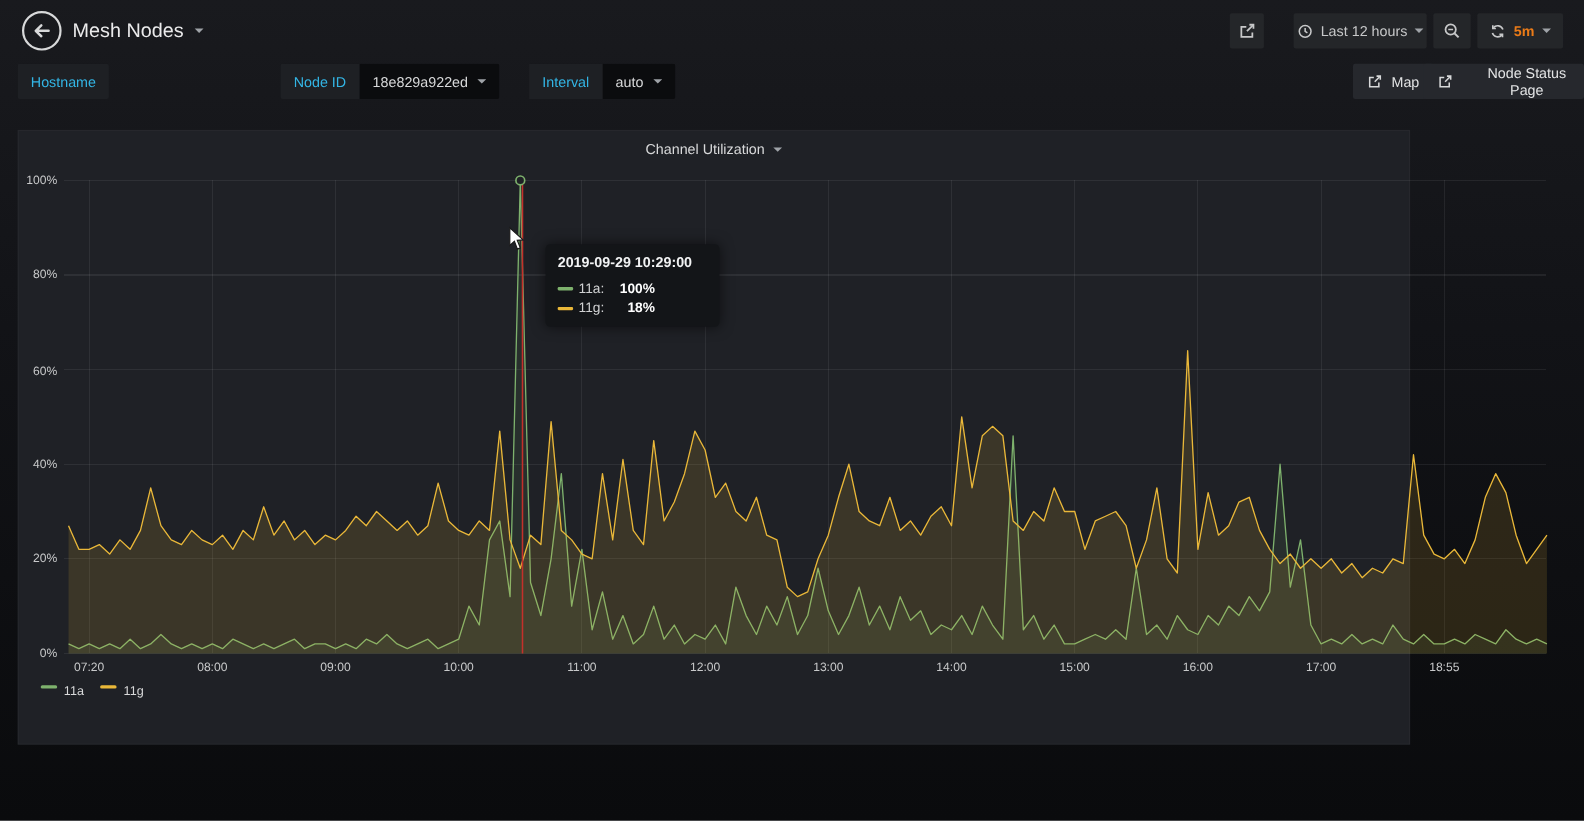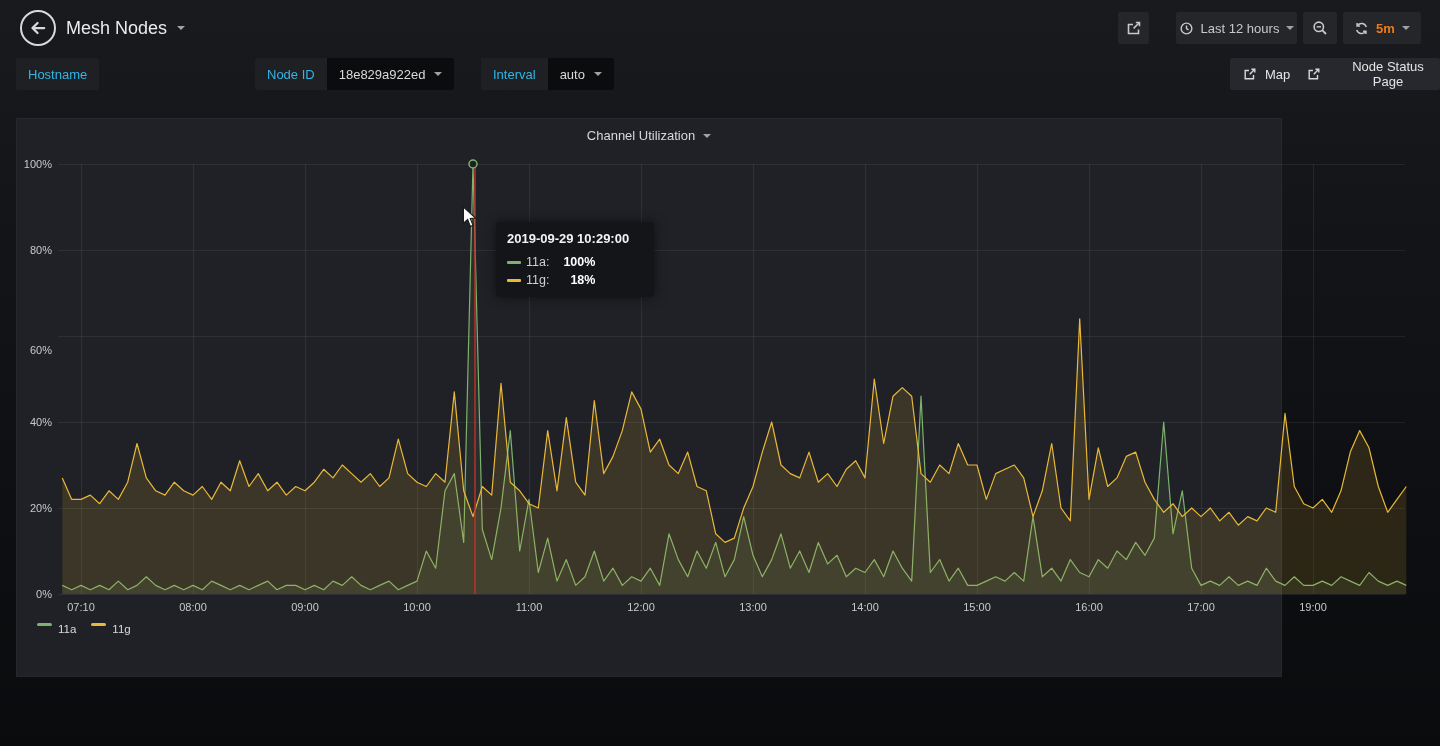--- a/index.html
+++ b/index.html
@@ -174,37 +174,37 @@
         <path d="M4.3 313.9L13.7 335.4L23.0 335.4L32.3 331.1L41.7 339.7L51.0 326.8L60.3 335.4L69.7 318.2L79.0 279.5L88.3 313.9L97.7 326.8L107.0 331.1L116.3 318.2L125.7 326.8L135.0 331.1L144.3 322.5L153.7 335.4L163.0 318.2L172.3 326.8L181.7 296.7L191.0 322.5L200.3 309.6L209.7 326.8L219.0 318.2L228.3 331.1L237.7 322.5L247.0 326.8L256.3 318.2L265.7 305.3L275.0 313.9L284.3 301.0L293.7 309.6L303.0 318.2L312.3 309.6L321.7 322.5L331.0 313.9L340.3 275.2L349.7 309.6L359.0 318.2L368.3 322.5L377.7 309.6L387.0 318.2L396.3 227.9L405.7 326.8L415.0 352.6L424.3 322.5L433.7 331.1L443.0 219.3L452.3 318.2L461.7 326.8L471.0 339.7L480.3 344.0L489.7 266.6L499.0 326.8L508.3 253.7L517.7 318.2L527.0 331.1L536.3 236.5L545.7 309.6L555.0 292.4L564.3 266.6L573.7 227.9L583.0 245.1L592.3 288.1L601.7 275.2L611.0 301.0L620.3 309.6L629.7 288.1L639.0 322.5L648.3 326.8L657.7 369.8L667.0 378.4L676.3 374.1L685.7 344.0L695.0 322.5L704.3 288.1L713.7 258.0L723.0 301.0L732.3 309.6L741.7 313.9L751.0 288.1L760.3 318.2L769.7 309.6L779.0 322.5L788.3 305.3L797.7 296.7L807.0 313.9L816.3 215.0L825.7 279.5L835.0 232.2L844.3 223.6L853.7 232.2L863.0 309.6L872.3 318.2L881.7 301.0L891.0 309.6L900.3 279.5L909.7 301.0L919.0 301.0L928.3 335.4L937.7 309.6L947.0 305.3L956.3 301.0L965.7 313.9L975.0 352.6L984.3 326.8L993.7 279.5L1003.0 344.0L1012.3 356.9L1021.7 154.8L1031.0 335.4L1040.3 283.8L1049.7 322.5L1059.0 313.9L1068.3 292.4L1077.7 288.1L1087.0 318.2L1096.3 335.4L1105.7 348.3L1115.0 339.7L1124.3 352.6L1133.7 344.0L1143.0 352.6L1152.3 344.0L1161.7 356.9L1171.0 348.3L1180.3 361.2L1189.7 352.6L1199.0 356.9L1208.3 344.0L1217.7 348.3L1227.0 249.4L1236.3 322.5L1245.7 339.7L1255.0 344.0L1264.3 335.4L1273.7 348.3L1283.0 326.8L1292.3 288.1L1301.7 266.6L1311.0 283.8L1320.3 322.5L1329.7 348.3L1339.0 335.4L1348.3 322.5L1348.3 430L4.3 430Z" fill="#eab839" fill-opacity="0.14" stroke="none"></path>
         <path d="M4.3 313.9L13.7 335.4L23.0 335.4L32.3 331.1L41.7 339.7L51.0 326.8L60.3 335.4L69.7 318.2L79.0 279.5L88.3 313.9L97.7 326.8L107.0 331.1L116.3 318.2L125.7 326.8L135.0 331.1L144.3 322.5L153.7 335.4L163.0 318.2L172.3 326.8L181.7 296.7L191.0 322.5L200.3 309.6L209.7 326.8L219.0 318.2L228.3 331.1L237.7 322.5L247.0 326.8L256.3 318.2L265.7 305.3L275.0 313.9L284.3 301.0L293.7 309.6L303.0 318.2L312.3 309.6L321.7 322.5L331.0 313.9L340.3 275.2L349.7 309.6L359.0 318.2L368.3 322.5L377.7 309.6L387.0 318.2L396.3 227.9L405.7 326.8L415.0 352.6L424.3 322.5L433.7 331.1L443.0 219.3L452.3 318.2L461.7 326.8L471.0 339.7L480.3 344.0L489.7 266.6L499.0 326.8L508.3 253.7L517.7 318.2L527.0 331.1L536.3 236.5L545.7 309.6L555.0 292.4L564.3 266.6L573.7 227.9L583.0 245.1L592.3 288.1L601.7 275.2L611.0 301.0L620.3 309.6L629.7 288.1L639.0 322.5L648.3 326.8L657.7 369.8L667.0 378.4L676.3 374.1L685.7 344.0L695.0 322.5L704.3 288.1L713.7 258.0L723.0 301.0L732.3 309.6L741.7 313.9L751.0 288.1L760.3 318.2L769.7 309.6L779.0 322.5L788.3 305.3L797.7 296.7L807.0 313.9L816.3 215.0L825.7 279.5L835.0 232.2L844.3 223.6L853.7 232.2L863.0 309.6L872.3 318.2L881.7 301.0L891.0 309.6L900.3 279.5L909.7 301.0L919.0 301.0L928.3 335.4L937.7 309.6L947.0 305.3L956.3 301.0L965.7 313.9L975.0 352.6L984.3 326.8L993.7 279.5L1003.0 344.0L1012.3 356.9L1021.7 154.8L1031.0 335.4L1040.3 283.8L1049.7 322.5L1059.0 313.9L1068.3 292.4L1077.7 288.1L1087.0 318.2L1096.3 335.4L1105.7 348.3L1115.0 339.7L1124.3 352.6L1133.7 344.0L1143.0 352.6L1152.3 344.0L1161.7 356.9L1171.0 348.3L1180.3 361.2L1189.7 352.6L1199.0 356.9L1208.3 344.0L1217.7 348.3L1227.0 249.4L1236.3 322.5L1245.7 339.7L1255.0 344.0L1264.3 335.4L1273.7 348.3L1283.0 326.8L1292.3 288.1L1301.7 266.6L1311.0 283.8L1320.3 322.5L1329.7 348.3L1339.0 335.4L1348.3 322.5" fill="none" stroke="#eab839" stroke-width="1.2" stroke-linejoin="round"></path>
         <line x1="417" x2="417" y1="0" y2="430" stroke="#c4302b" stroke-width="1.4"></line>
         <circle cx="415" cy="0" r="4" fill="#1f2126" stroke="#7eb26d" stroke-width="1.5"></circle>
       </svg>
   </div>
   <div id="ylabels">
       <div class="ytick" style="top: 468px;">0%</div>
       <div class="ytick" style="top: 382px;">20%</div>
       <div class="ytick" style="top: 296px;">40%</div>
-      <div class="ytick" style="top: 224px; text-align: right;">60%</div>
+      <div class="ytick" style="top: 212px; text-align: right;">60%</div>
       <div class="ytick" style="top: 124px;">80%</div>
       <div class="ytick" style="top: 38px;">100%</div>
     </div>
   <div id="xlabels">
-      <div class="xtick" style="left: 64px;">07:10</div>
+      <div class="xtick" style="left: 64px;">07:20</div>
       <div class="xtick" style="left: 176px;">08:00</div>
       <div class="xtick" style="left: 288px;">09:00</div>
       <div class="xtick" style="left: 400px;">10:00</div>
       <div class="xtick" style="left: 512px;">11:00</div>
       <div class="xtick" style="left: 624px;">12:00</div>
       <div class="xtick" style="left: 736px;">13:00</div>
       <div class="xtick" style="left: 848px;">14:00</div>
       <div class="xtick" style="left: 960px;">15:00</div>
       <div class="xtick" style="left: 1072px;">16:00</div>
       <div class="xtick" style="left: 1184px;">17:00</div>
-      <div class="xtick" style="left: 1296px;">19:00</div>
+      <div class="xtick" style="left: 1296px;">18:55</div>
     </div>
   <div id="legend">
       <span class="legend-item">
         <span class="legend-dash" style="background: rgb(126, 178, 109);"></span>
         <span>11a</span>
       </span>
       <span class="legend-item">
         <span class="legend-dash" style="background: rgb(234, 184, 57);"></span>
         <span>11g</span>
       </span>

